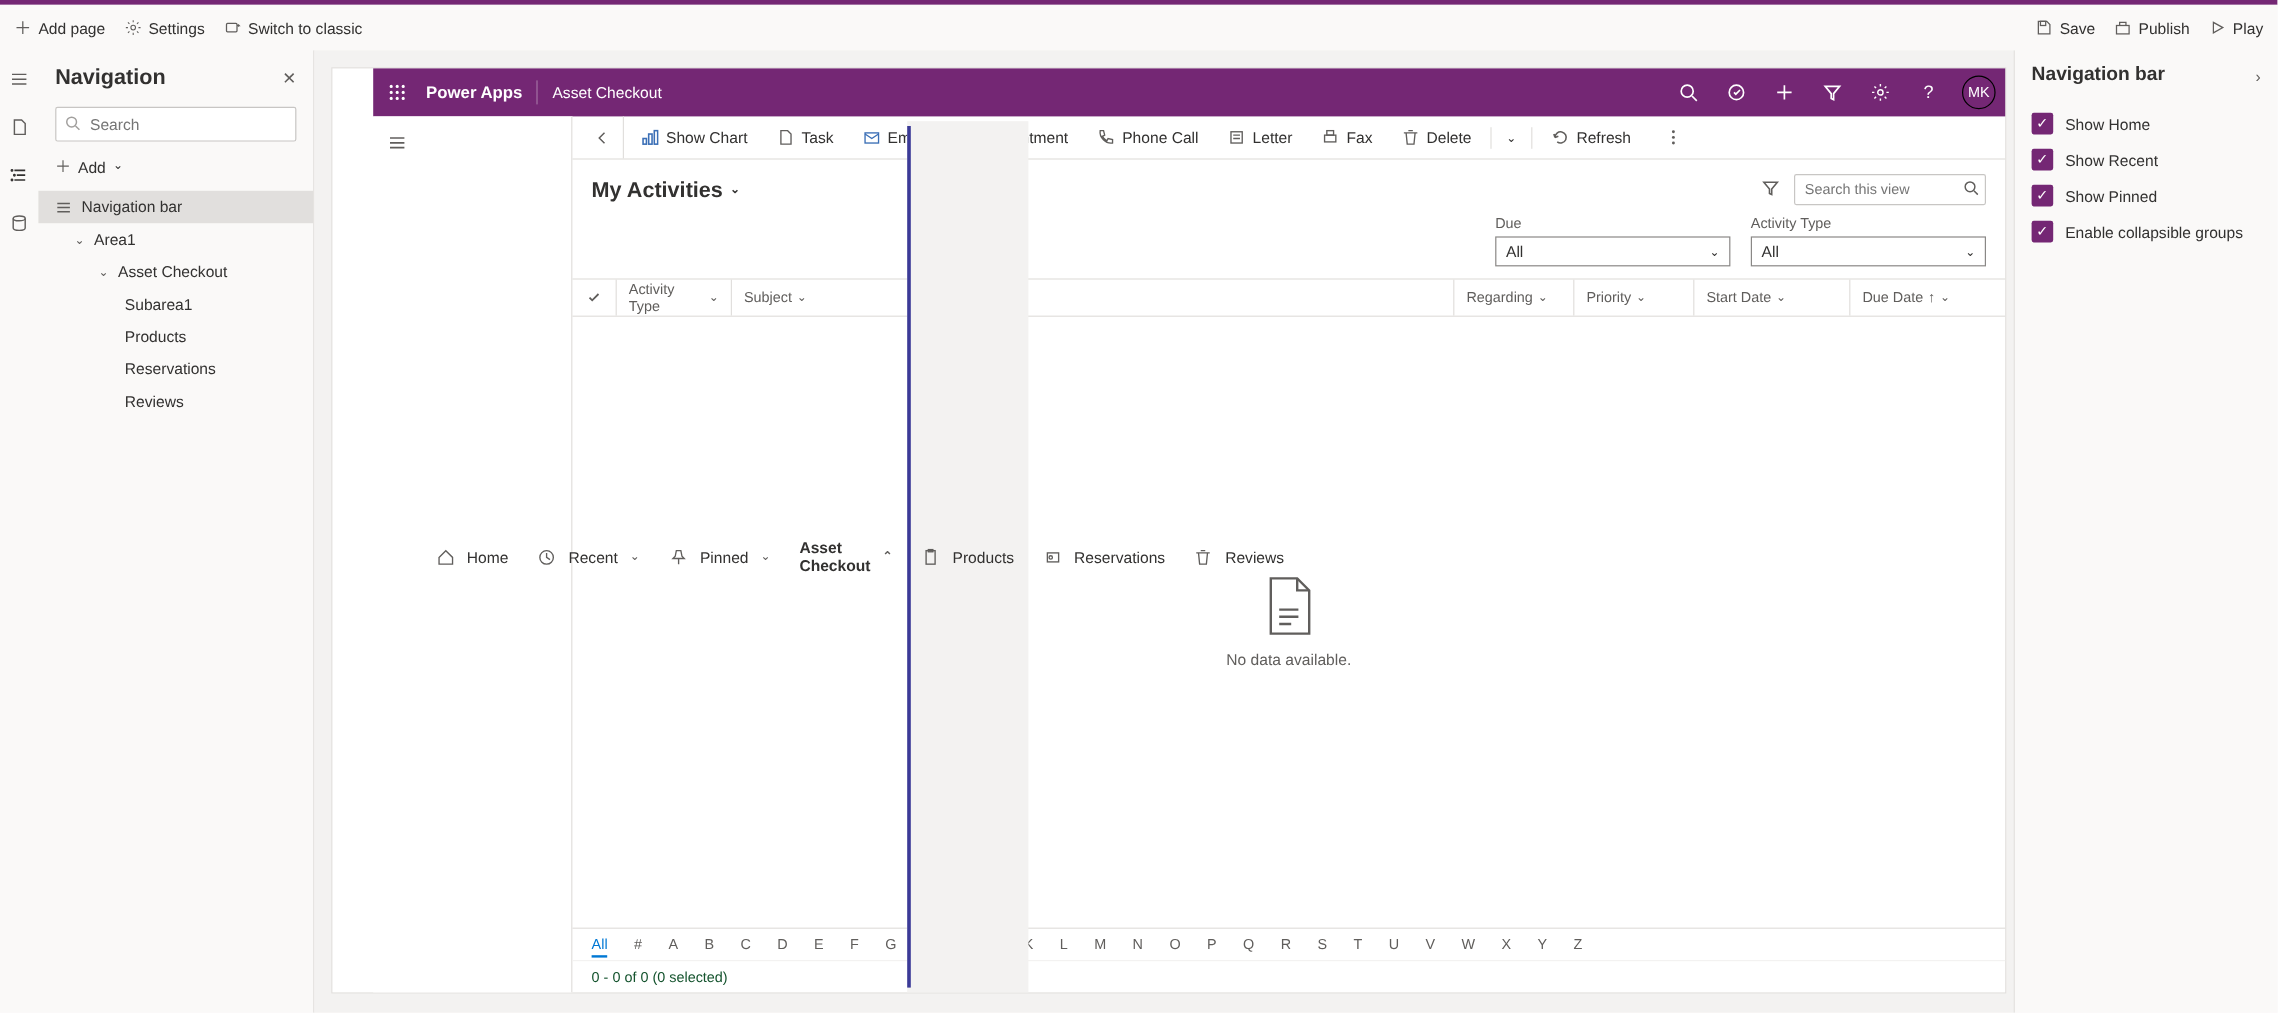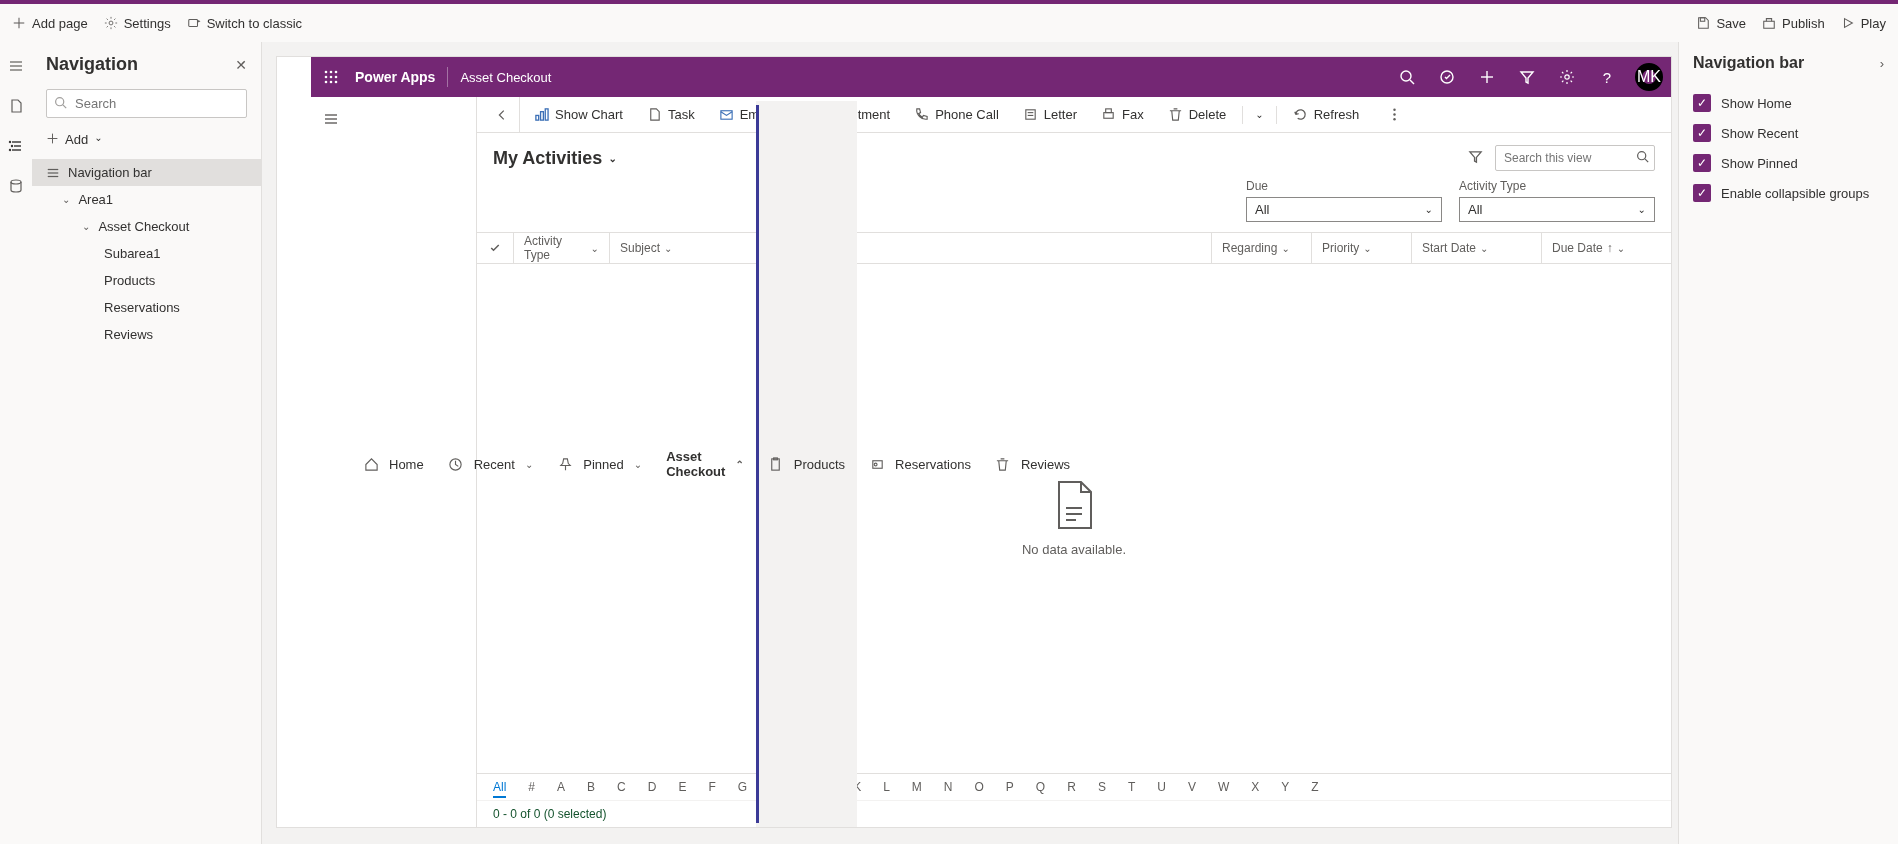--- a/index.html
+++ b/index.html
@@ -36,21 +36,21 @@
   .canvas { flex: 1; background: #f3f2f1; padding: 14px 6px 14px 14px; overflow: hidden; }
   .app-frame { background: #fff; height: calc(100% - 2px); display: flex; flex-direction: column; border: 1px solid #e1dfdd; padding-left: 34px; }
   
   .app-header { height: 40px; background: #742774; color: #fff; display: flex; align-items: center; }
   .waffle { width: 40px; display: flex; align-items: center; justify-content: center; cursor: pointer; }
   .app-title { font-weight: 600; font-size: 14px; padding: 0 12px 0 4px; }
   .divider-v { width: 1px; height: 20px; background: rgba(255,255,255,0.35); }
   .app-sub { padding: 0 12px; font-size: 13px; }
   .app-header-right { margin-left: auto; display: flex; align-items: center; }
   .hicon { width: 40px; height: 40px; display: flex; align-items: center; justify-content: center; cursor: pointer; }
-  .avatar { width: 28px; height: 28px; border-radius: 50%; border: 7px solid #000000; display: flex; align-items: center; justify-content: center; font-size: 16px; margin: 0 8px; }
+  .avatar { width: 28px; height: 28px; border-radius: 50%; border: 1px solid #000000; display: flex; align-items: center; justify-content: center; font-size: 12px; margin: 0 8px; }
   
   .app-body { display: flex; flex: 1; min-height: 0; }
   .sitemap { width: 166px; border-right: 1px solid #e1dfdd; display: flex; flex-direction: row; padding-top: 4px; background:#fff; }
   .sm-row { display: flex; align-items: center; gap: 10px; padding: 7px 12px; cursor: pointer; position: relative; font-size: 13px;}
   .sm-row .chev-r { margin-left: auto; font-size: 10px; color:#605e5c; }
   .sm-row.group { font-weight: 600; }
   .sm-row.active { background: #f3f2f1; }
   .sm-row.active::before { content:''; position:absolute; left:0; top:4px; bottom:4px; width:3px; background:#3b3a97; }
   .sm-hamburger { padding: 10px 12px; cursor:pointer; }
   .sm-icon { width:16px; height:16px; display:flex; align-items:center; justify-content:center; color:#605e5c; }

